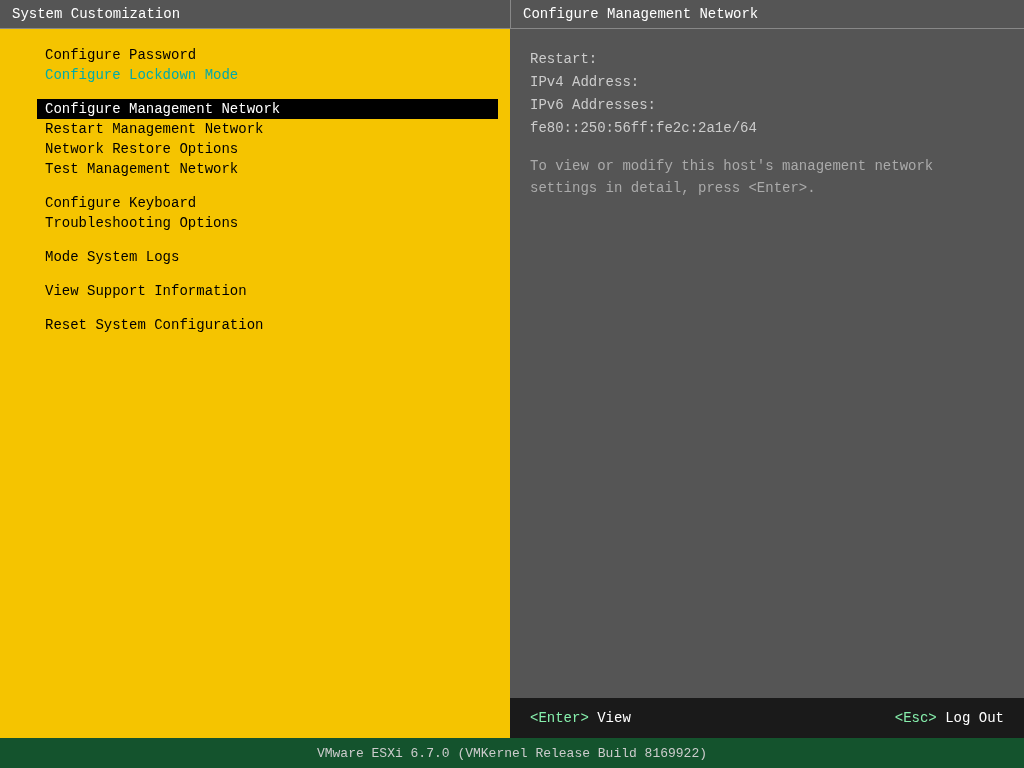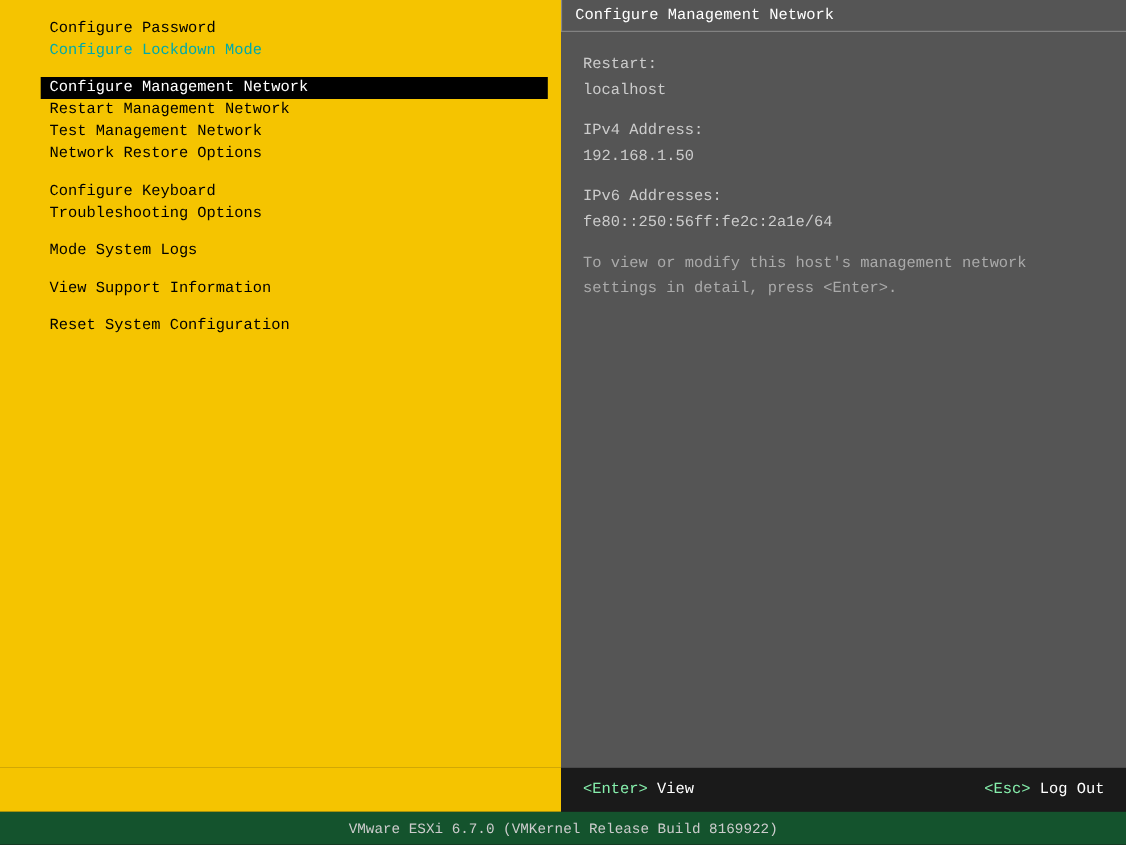--- a/index.html
+++ b/index.html
@@ -161,39 +161,42 @@
       height: 40px;
     }
   </style>
 </head>
 <body>
 
 <div id="app">
   <div id="main-area">
 
     <div id="left-panel">
+      <div id="left-header">
+        <span>System Customization</span>
+      </div>
       <div id="left-content">
         <div class="menu-item">
           <span>Configure Password</span>
         </div>
         <div class="menu-item cyan-link">
           <span>Configure Lockdown Mode</span>
         </div>
         <div class="menu-spacer"></div>
         <div class="menu-item selected">
           <span>Configure Management Network</span>
         </div>
         <div class="menu-item">
           <span>Restart Management Network</span>
         </div>
         <div class="menu-item">
+          <span>Network Restore Options</span>
+        </div>
+        <div class="menu-item">
           <span>Test Management Network</span>
-        </div>
-        <div class="menu-item">
-          <span>Network Restore Options</span>
         </div>
         <div class="menu-spacer"></div>
         <div class="menu-item">
           <span>Configure Keyboard</span>
         </div>
         <div class="menu-item">
           <span>Troubleshooting Options</span>
         </div>
         <div class="menu-spacer"></div>
         <div class="menu-item">
@@ -209,24 +212,22 @@
         </div>
       </div>
     </div>
 
     <div id="right-panel">
       <div id="right-header">
         <span>Configure Management Network</span>
       </div>
       <div id="right-content">
         <div class="info-label">Restart:</div>
-        <div class="info-value">localhost</div>
 
         <div class="info-label">IPv4 Address:</div>
-        <div class="info-value">192.168.1.50</div>
 
         <div class="info-label">IPv6 Addresses:</div>
         <div class="info-value">fe80::250:56ff:fe2c:2a1e/64</div>
 
         <div class="info-description">To view or modify this host's management network settings in detail, press &lt;Enter&gt;.</div>
       </div>
     </div>
   </div>
 
   <div class="bottom-area">

